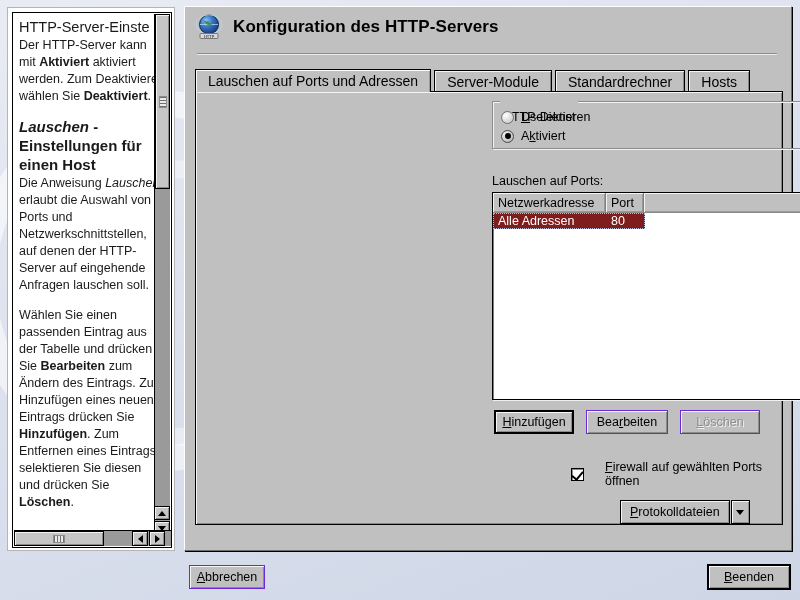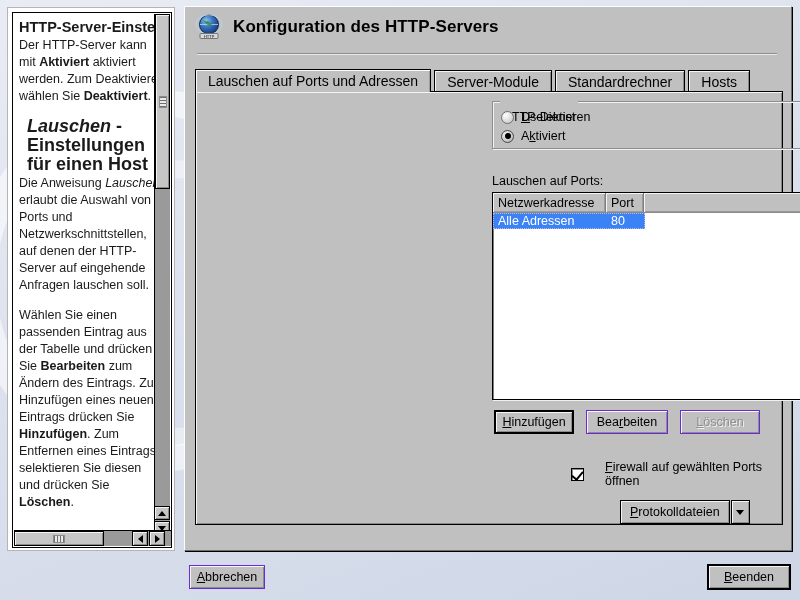--- a/index.html
+++ b/index.html
@@ -57,29 +57,29 @@
     left: 6px; top: 2px;
     width: 146px;
     height: 510px;
     overflow: hidden;
     font-size: 12.5px;
     line-height: 17px;
     color: #1a1a1a;
   }
   .help-text h2 {
     font-size: 14.5px;
-    font-weight: bold;
+    font-weight: normal;
     margin: 4px 0 1px 0;
     line-height: 17px;
     white-space: nowrap;
   }
   .help-text h3 {
-    font-size: 18px;
+    font-size: 15px;
     font-weight: bold;
-    margin: 12px 0 1px 8px;
+    margin: 12px 0 1px 0;
     line-height: 19px;
   }
   .help-text h3 em { font-style: italic; }
   .help-text p { margin: 0 0 0 0; }
   .help-text p.gap { margin-top: 13px; }
   .help-text b { font-weight: bold; }
   .help-text i { font-style: italic; }
 
   
   .vscroll {
@@ -319,21 +319,21 @@
   .th.c0 { width: 113px; }
   .th.c1 { width: 38px; }
   .th.c2 { flex: 1; border-right: none; }
   .trow {
     display: flex;
     height: 16px;
     align-items: center;
     font-size: 12.5px;
   }
   .trow.selected {
-    background: #3b82f6;
+    background: #7f1d1d;
     color: #fff;
     width: 152px;
     outline: 1px dotted #b8b8d8;
     outline-offset: -1px;
   }
   .td { padding: 0 5px; box-sizing: border-box; }
   .td.c0 { width: 113px; }
   .td.c1 { width: 38px; text-align: left; }
 
   

